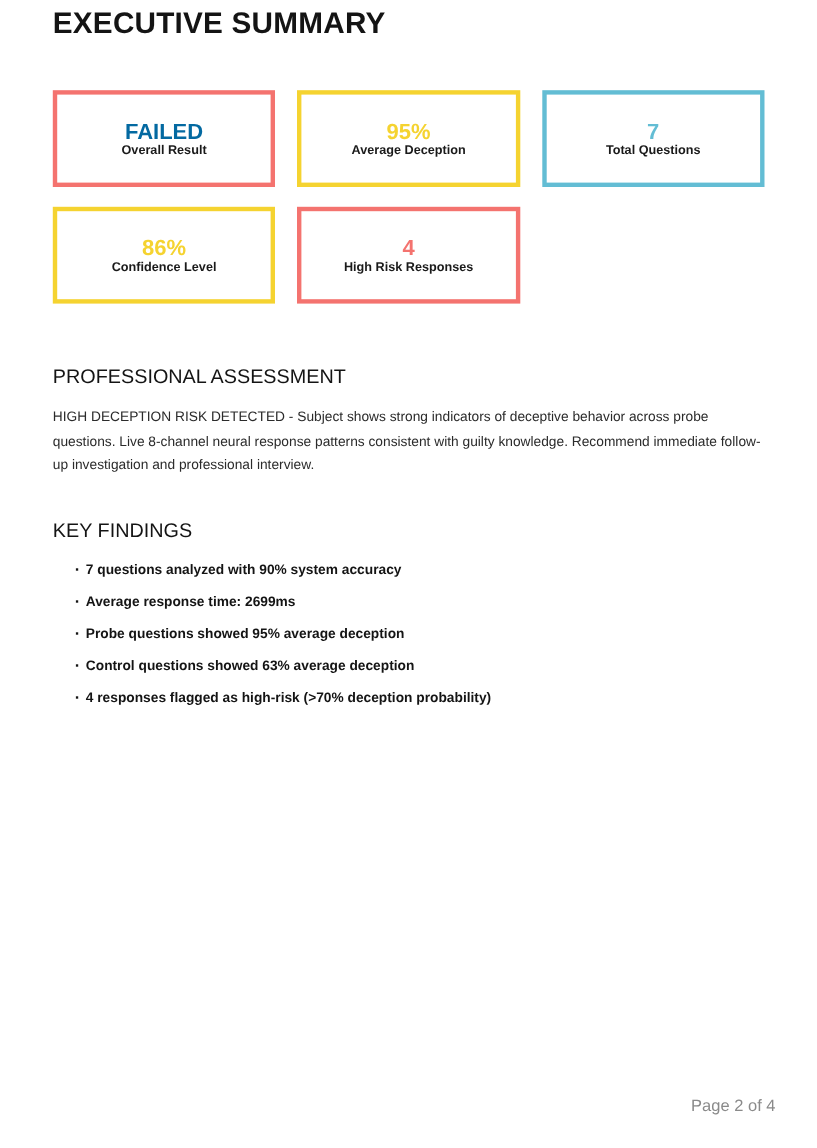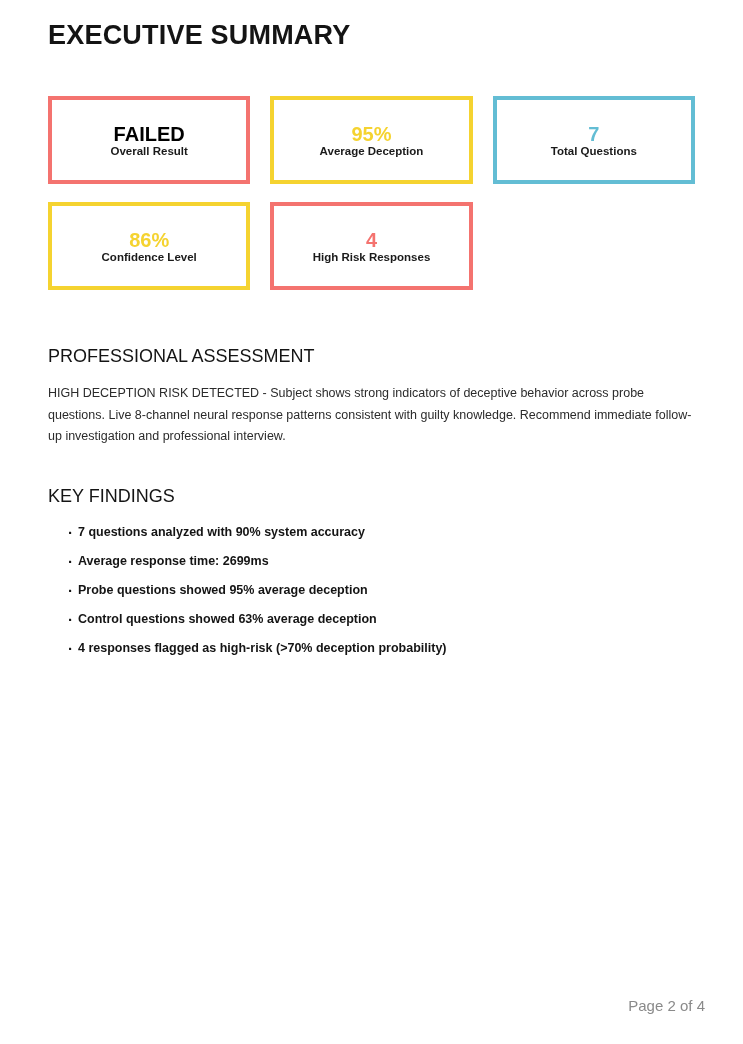--- a/index.html
+++ b/index.html
@@ -20,21 +20,21 @@
     width: 743px;
     height: 1044px;
     box-sizing: border-box;
     padding: 0 48px;
   }
   .page-title {
     font-size: 27px;
     font-weight: bold;
     letter-spacing: 0.2px;
     margin: 0;
-    padding-top: 20px;
+    padding-top: 6px;
     color: #141414;
   }
   .metrics-grid {
     margin-top: 45px;
     display: grid;
     grid-template-columns: repeat(3, 1fr);
     gap: 18px 20px;
   }
   .metric-card {
     border-width: 4px;
@@ -106,21 +106,21 @@
 </style>
 </head>
 <body>
 
 <div class="page">
 
   <h1 class="page-title">EXECUTIVE SUMMARY</h1>
 
   <div class="metrics-grid">
     <div class="metric-card" style="border-color: rgb(244, 115, 111);">
-      <div class="metric-value" style="color: #000000;">FAILED</div>
+      <div class="metric-value" style="color: #0369a1;">FAILED</div>
       <div class="metric-label">Overall Result</div>
     </div>
     <div class="metric-card" style="border-color: rgb(245, 211, 48);">
       <div class="metric-value" style="color: rgb(245, 211, 48);">95%</div>
       <div class="metric-label">Average Deception</div>
     </div>
     <div class="metric-card" style="border-color: rgb(99, 189, 212);">
       <div class="metric-value" style="color: rgb(99, 189, 212);">7</div>
       <div class="metric-label">Total Questions</div>
     </div>

